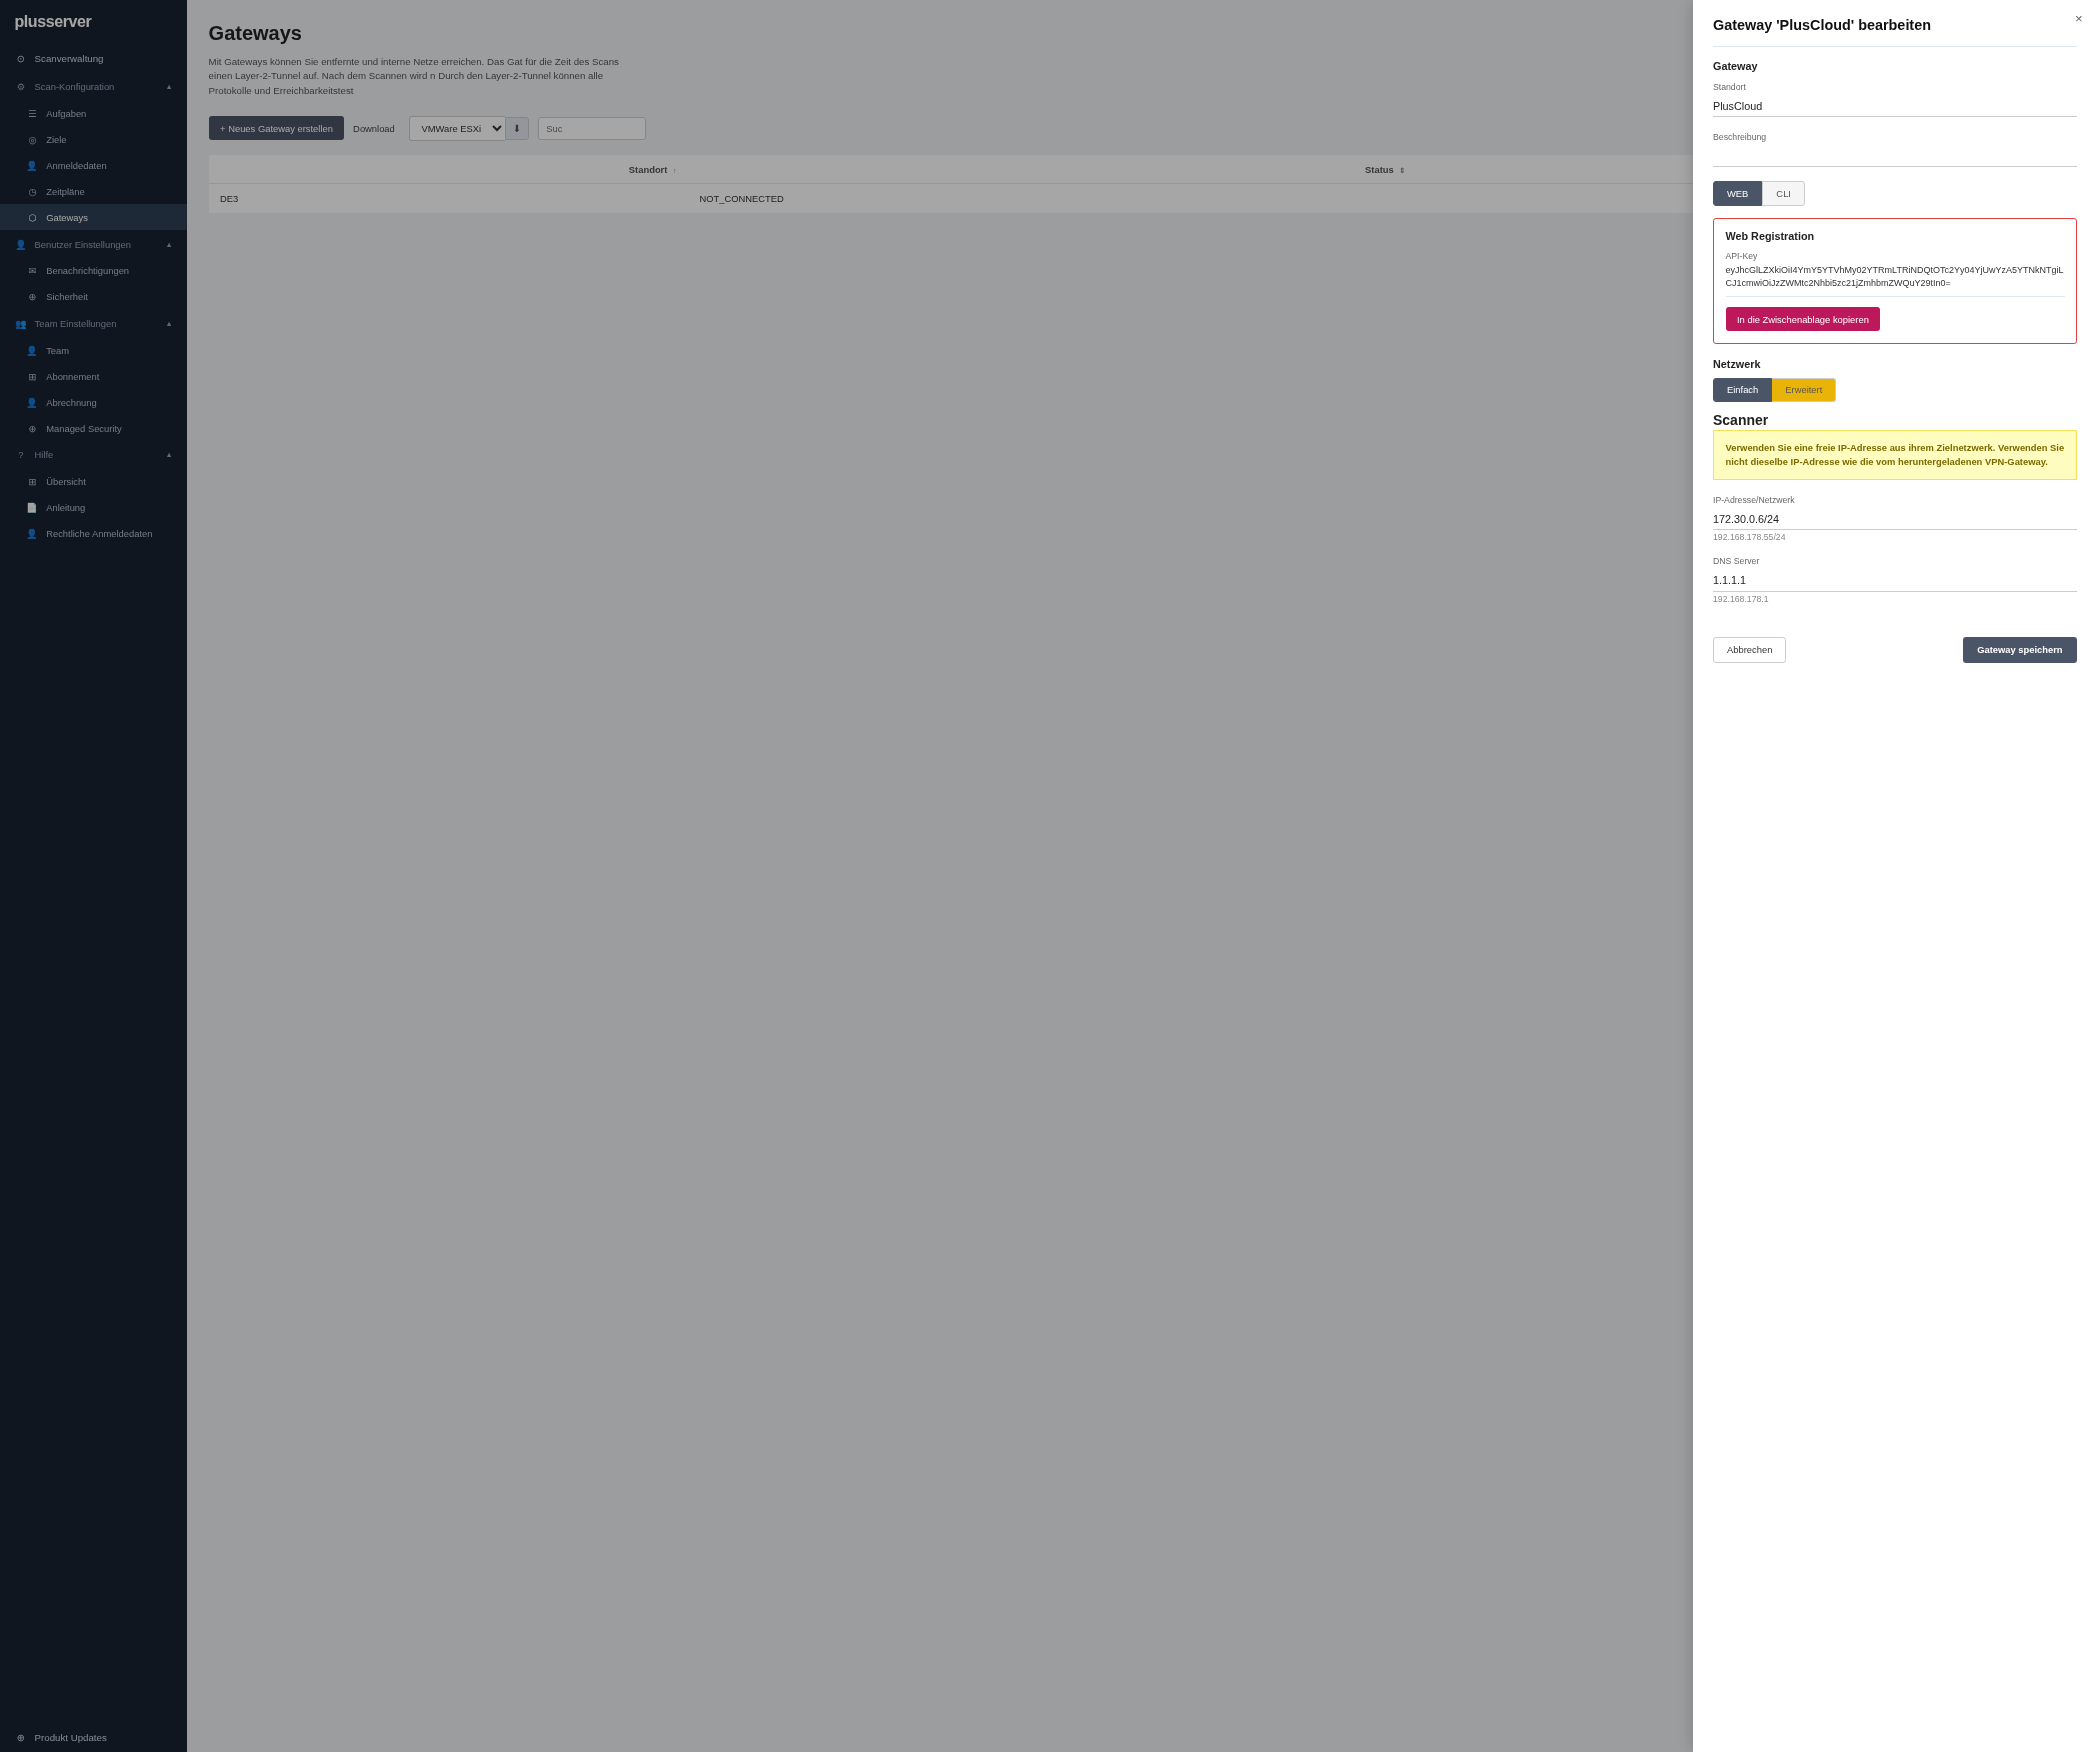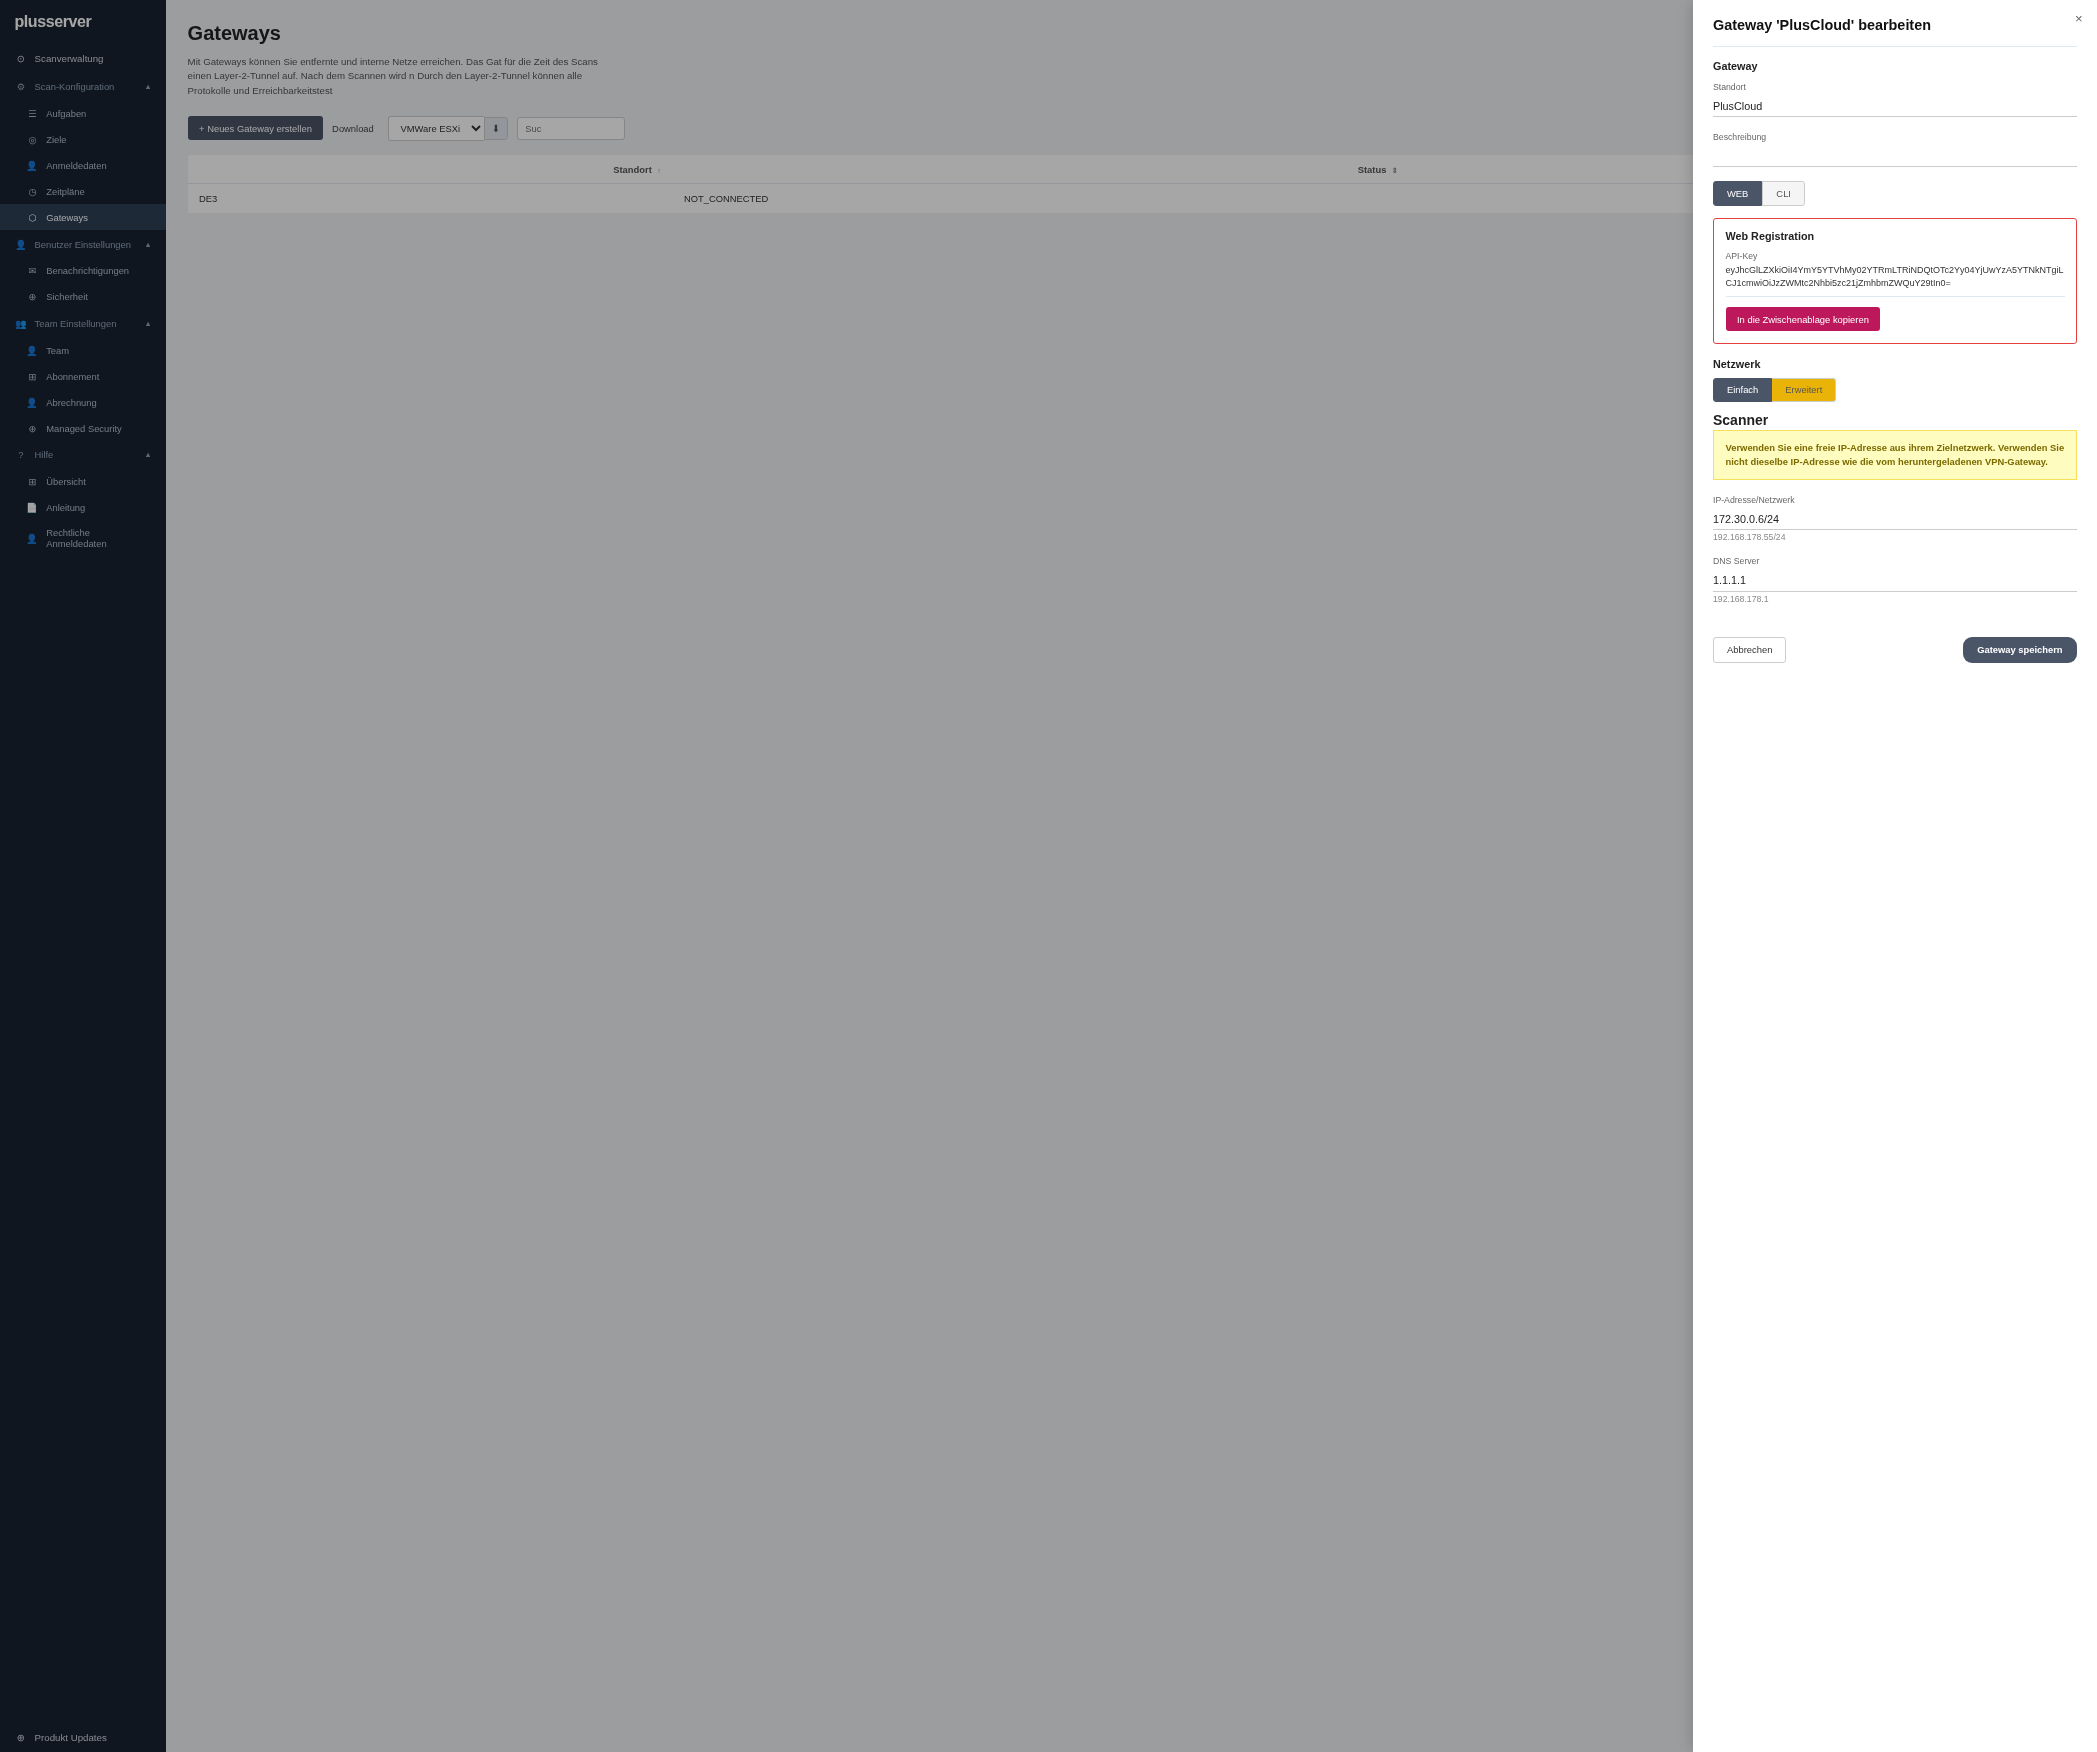--- a/index.html
+++ b/index.html
@@ -1,20 +1,20 @@
 <!DOCTYPE html>
 <html style="font-size:11.5px"><head>
   <meta charset="utf-8">
   <style>
     * { box-sizing: border-box; margin: 0; padding: 0; }
     body { font-family: -apple-system, BlinkMacSystemFont, 'Segoe UI', sans-serif; font-size: 10px; background: #f5f5f5; display: flex; height: 100vh; overflow: hidden; }
 
     
     .sidebar {
-      width: 166px;
+      width: 187px;
       background: #1a2332;
       color: #cdd5de;
       display: flex;
       flex-direction: column;
       height: 100vh;
       overflow-y: auto;
       flex-shrink: 0;
     }
     .sidebar-logo {
       padding: 13px 14.4px;
@@ -366,21 +366,21 @@
       padding: 6.5px 13px;
       border-radius: 2.9px;
       cursor: pointer;
       font-size: 9.4px;
     }
     .btn-save {
       background: #4a5568;
       color: #fff;
       border: none;
       padding: 7.2px 14.4px;
-      border-radius: 9px;
+      border-radius: 3px;
       cursor: pointer;
       font-size: 9.4px;
       font-weight: 600;
     }
 
     .divider {
       border: none;
       border-top: 0.7px solid #e2e8f0;
       margin: 13px 0;
     }

